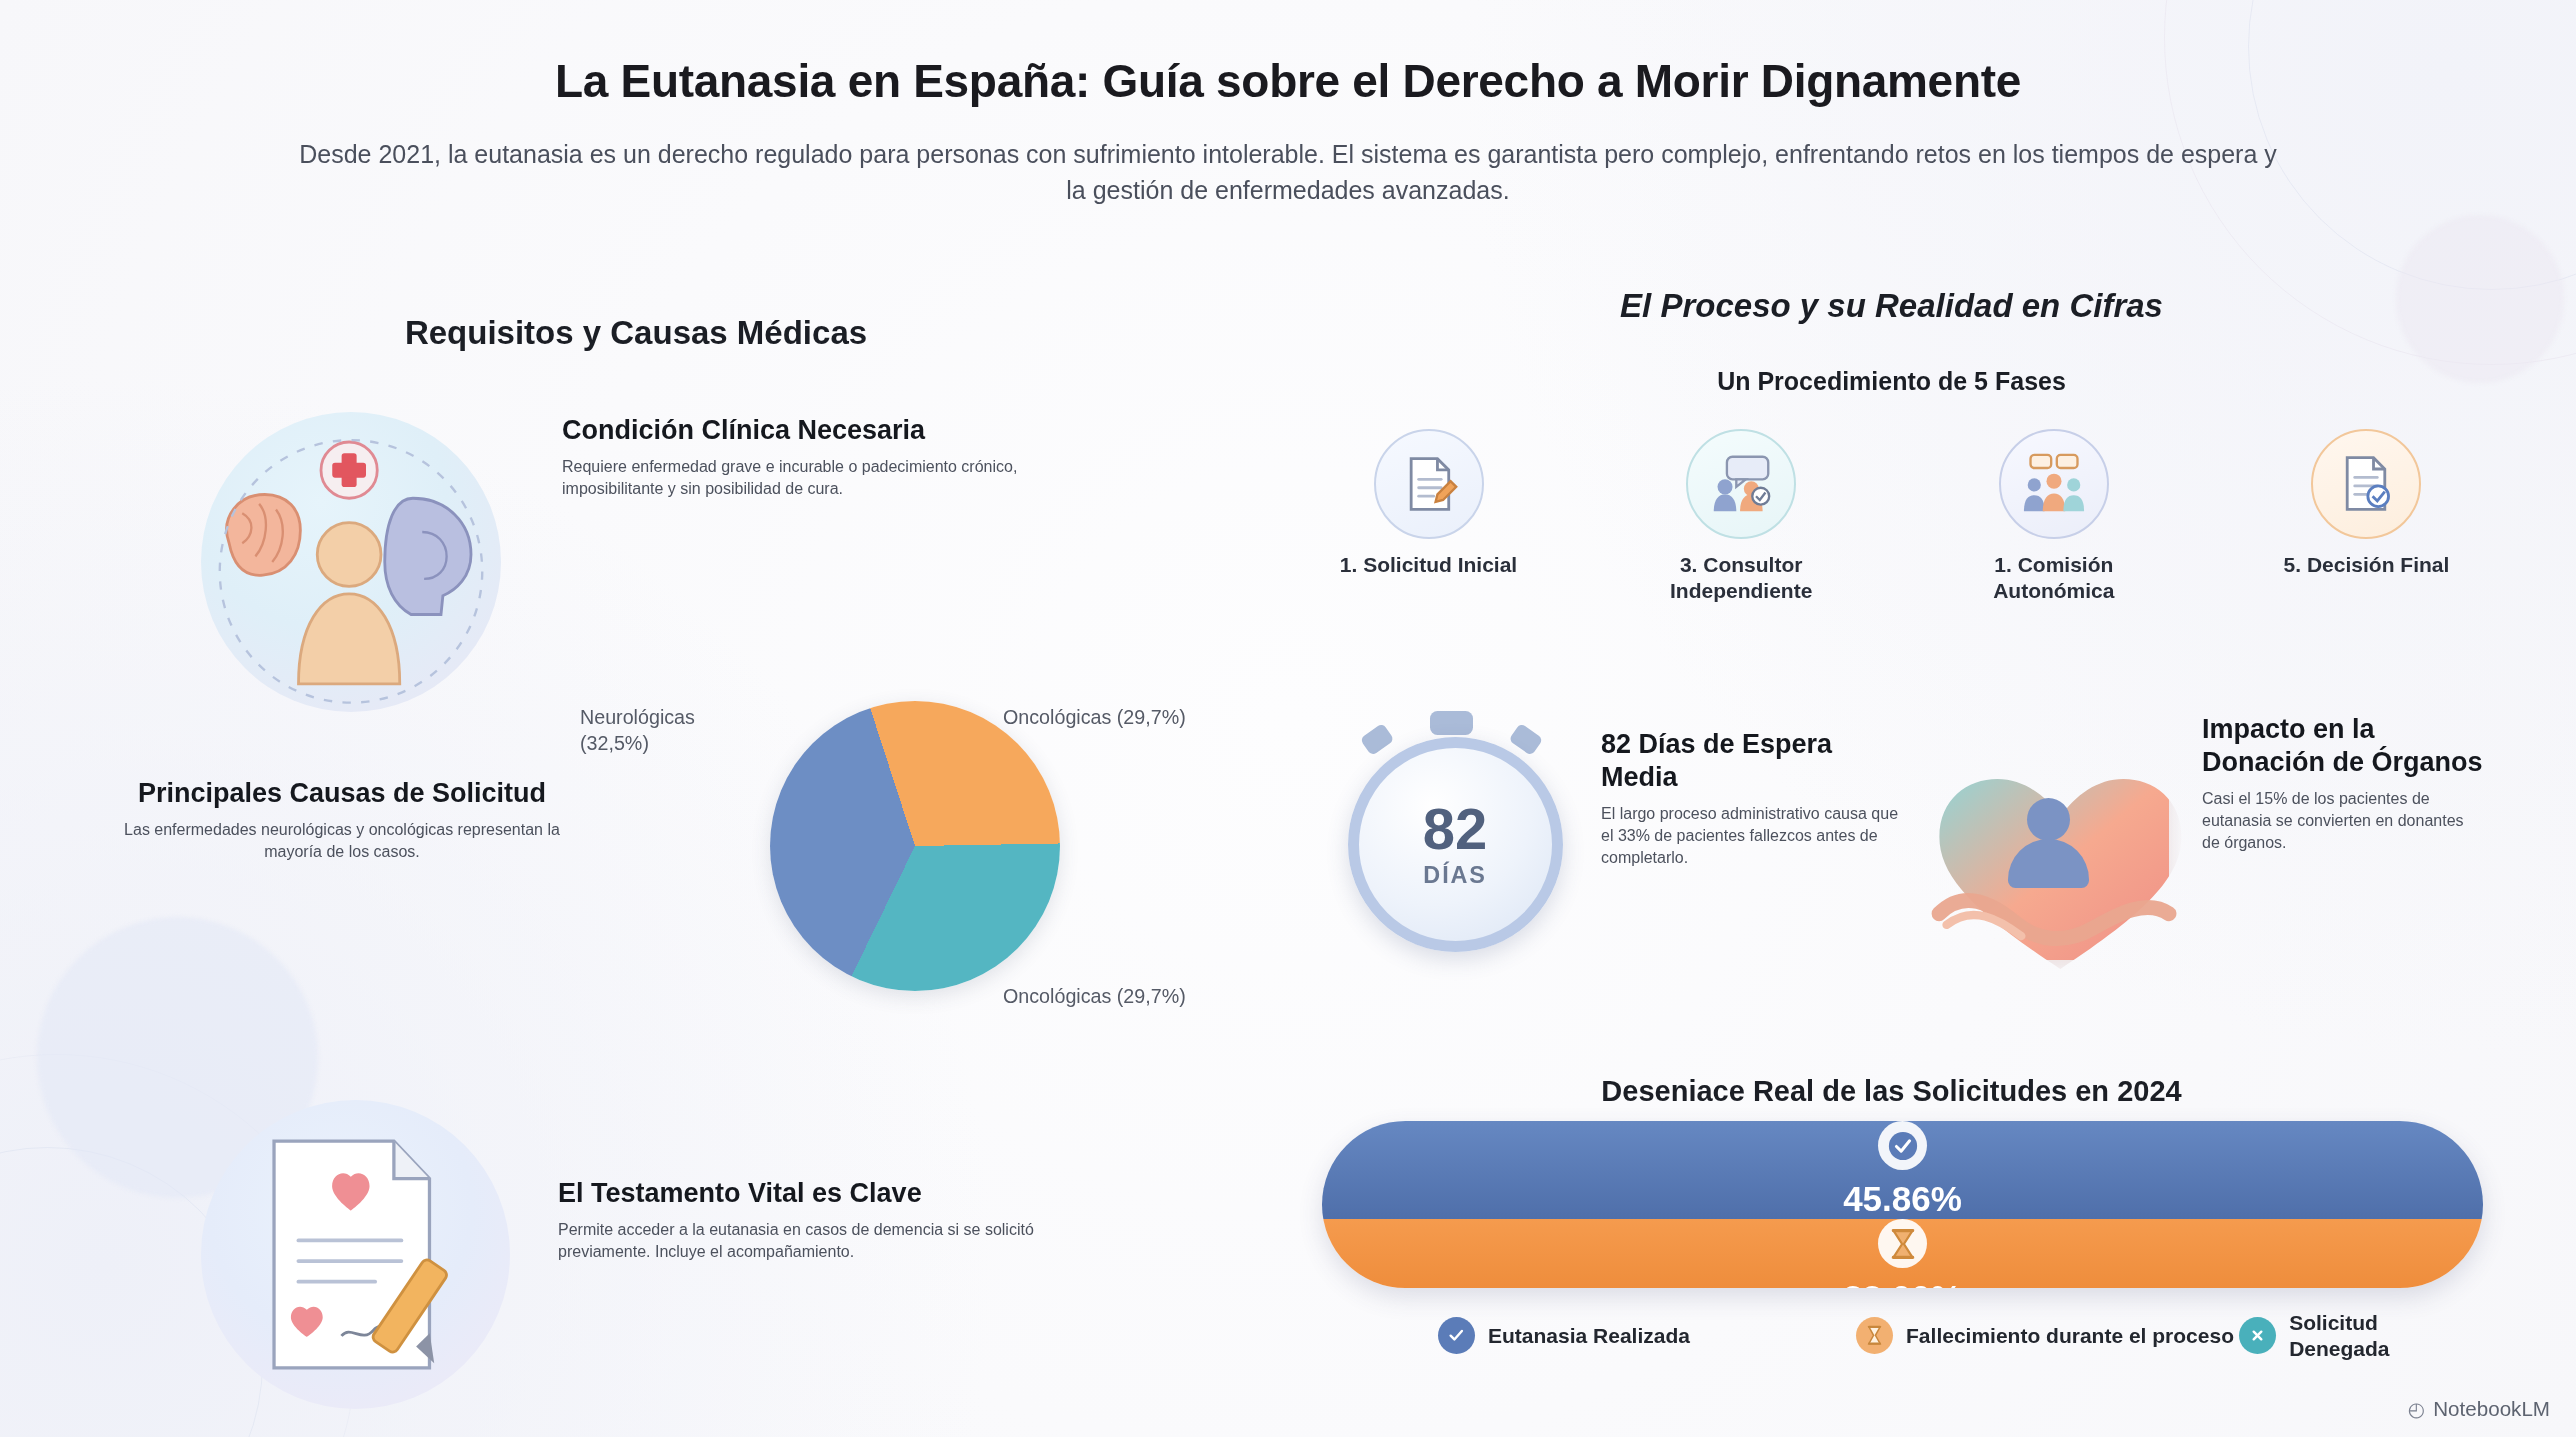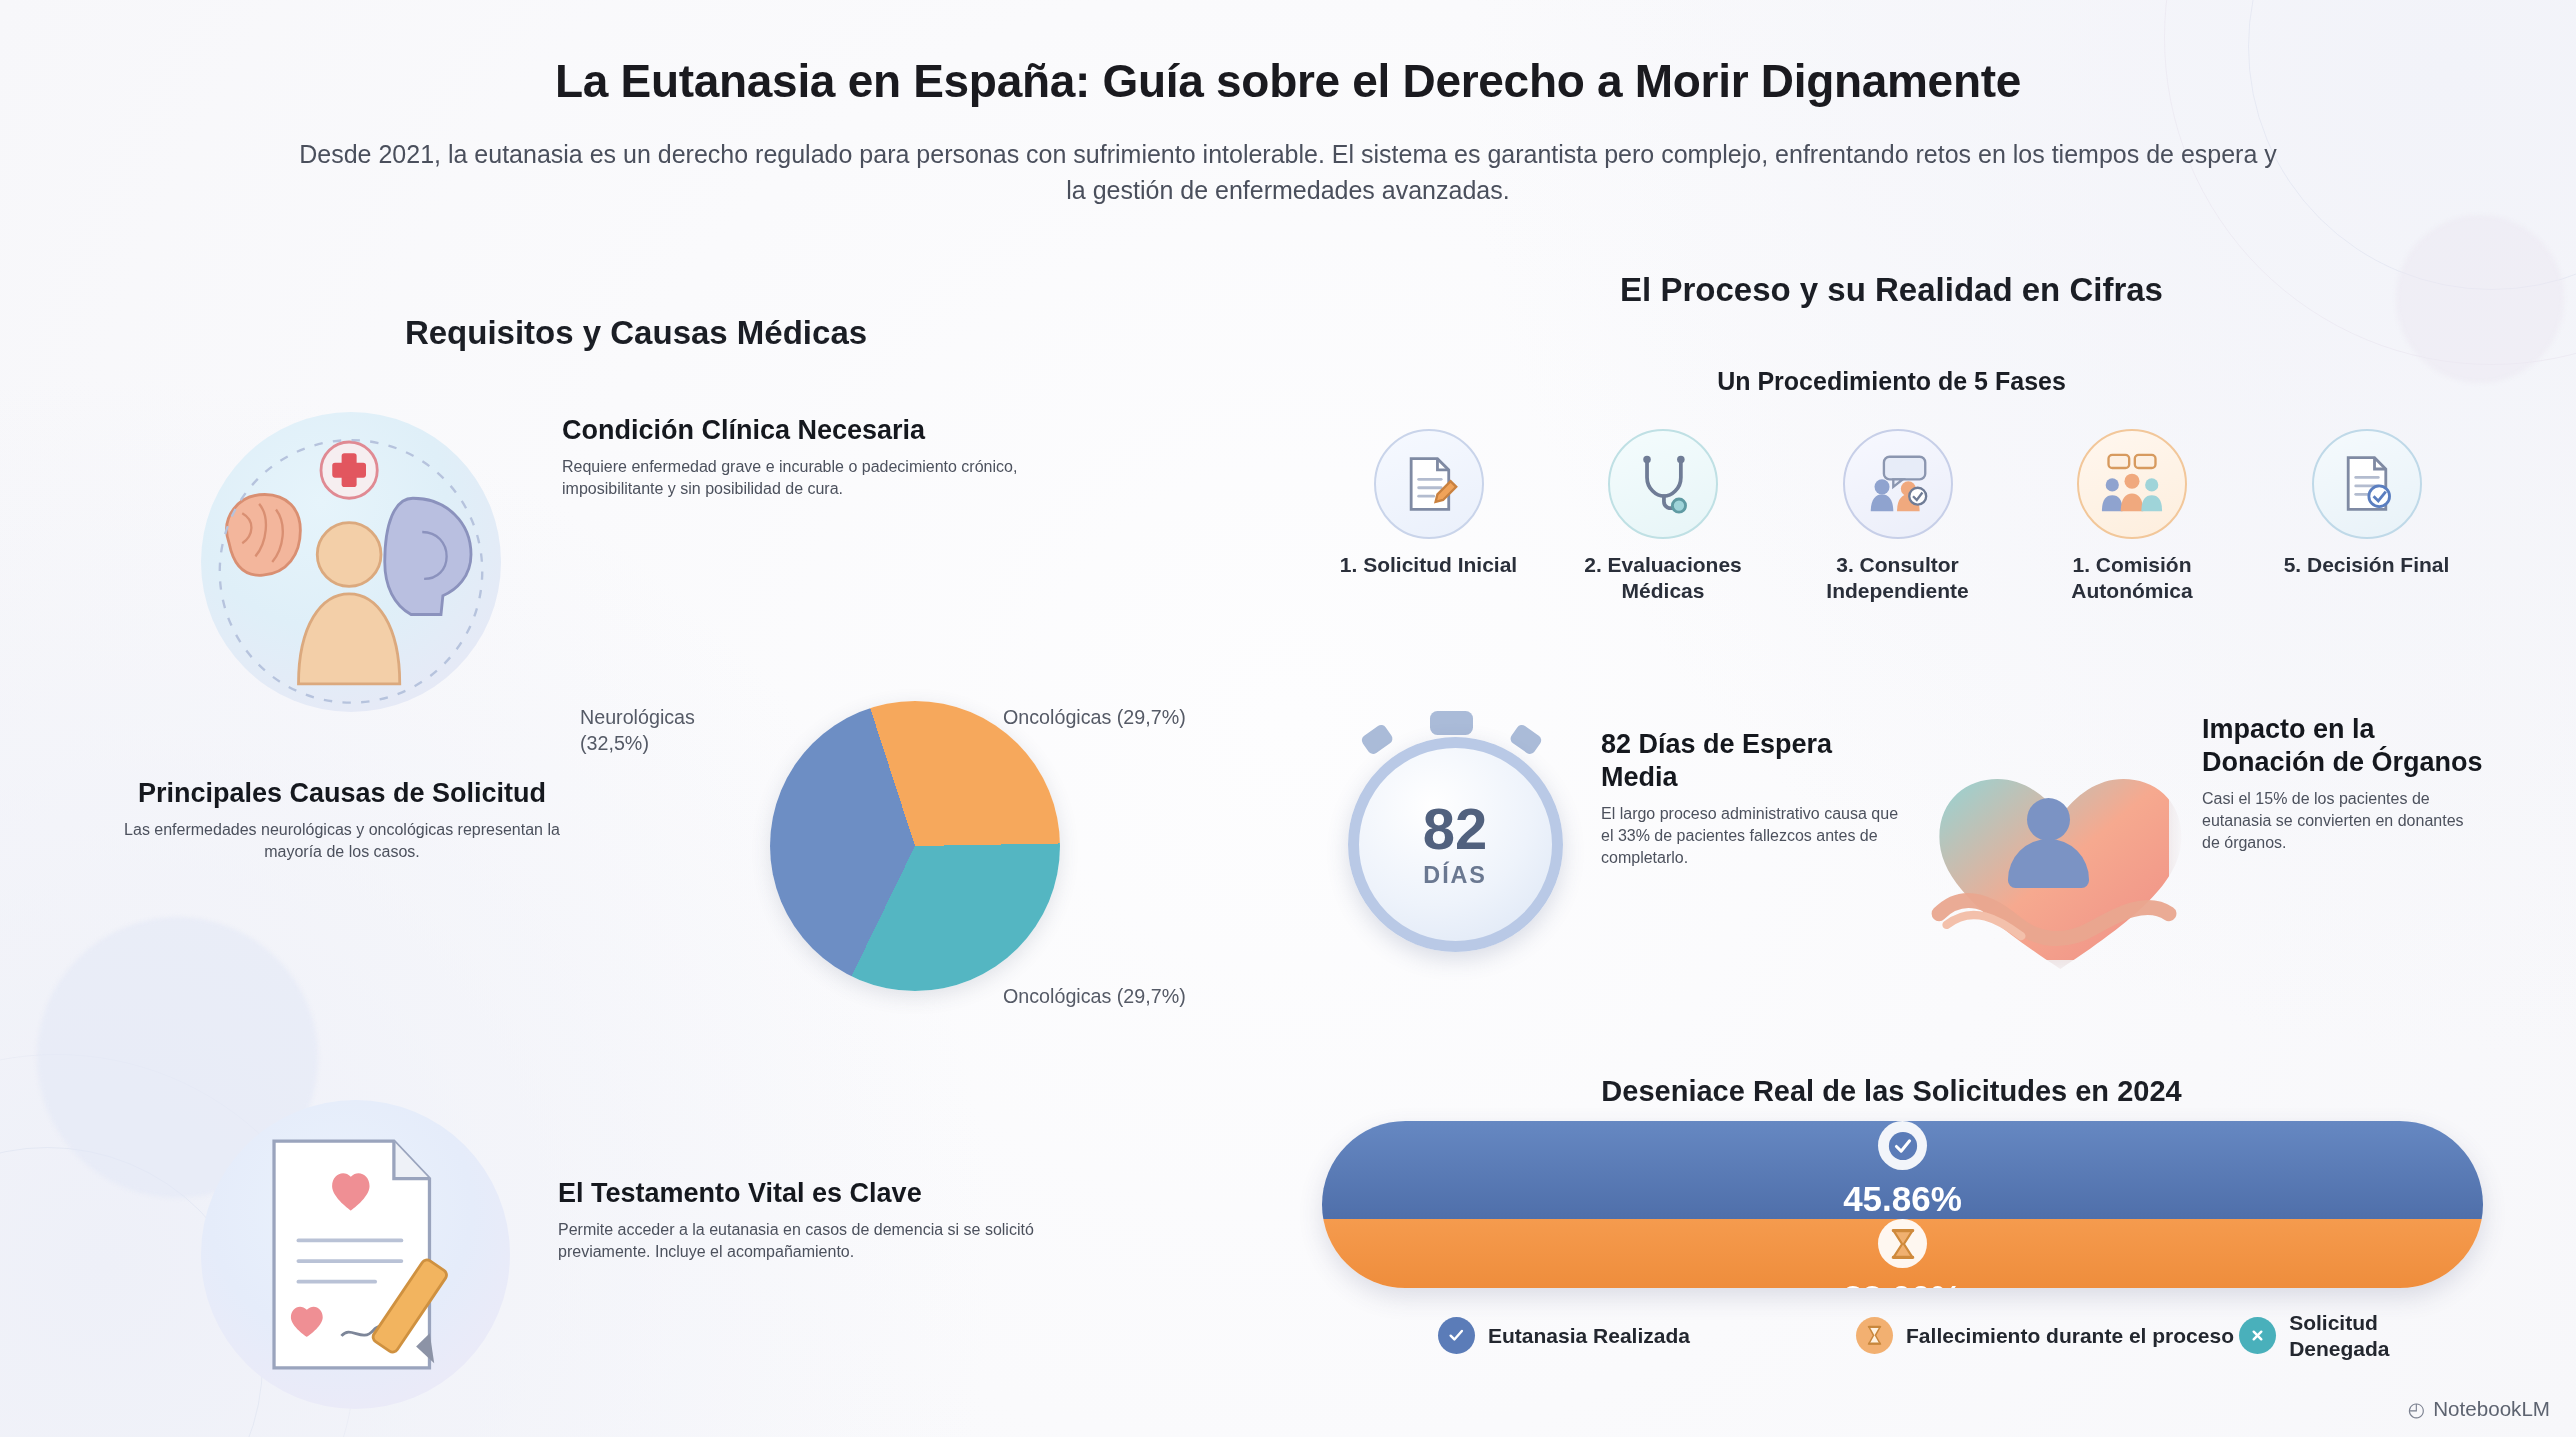--- a/index.html
+++ b/index.html
@@ -36,21 +36,21 @@
   .subtitle {
     position: absolute; left: 50%; transform: translateX(-50%); top: 137px;
     width: 1984px; text-align: center; font-size: 25px; color: #4a4f5c; line-height: 1.42;
   }
 
   .col-head {
     position: absolute; font-size: 33px; font-weight: bold; color: #1b1e25;
     text-align: center;
   }
   #left-head  { left: 112px;  top: 271px; width: 1048px; margin-top: 43px; }
-  #right-head { left: 1339px; top: 271px; width: 1105px; }
+  #right-head { left: 1339px; top: 287px; width: 1105px; font-style: italic; }
 
   .sub-head {
     position: absolute; font-size: 25px; font-weight: bold; color: #1b1e25; text-align: center;
   }
 
   
   .blk-title { font-size: 27px; font-weight: bold; color: #15181e; line-height: 1.22; }
   .blk-body  { font-size: 16px; color: #4c515d; line-height: 1.38; margin-top: 9.4px; }
 
   
@@ -266,32 +266,20 @@
             <line x1="22" y1="28" x2="46" y2="28"></line>
               <line x1="22" y1="37" x2="46" y2="37"></line>
               <line x1="22" y1="46" x2="38" y2="46"></line>
           </g>
           <path d="M42 44 L56 30 L62 36 L48 50 L40 52 Z" fill="#f0a35a" stroke="#c9813f" stroke-width="2.5"></path>
         </svg>
       </div>
       <div class="phase-label">1. Solicitud Inicial</div>
     </div>
 
-    <div class="phase">
-      <div class="phase-circle">
-        <svg width="62" height="62" viewBox="0 0 66 66">
-          <path d="M16 8 V26 C16 38 26 46 34 46 C42 46 52 38 52 26 V8" fill="none" stroke="#6f7c96" stroke-width="4" stroke-linecap="round"></path>
-          <circle cx="16" cy="7" r="4" fill="#6f7c96"></circle>
-            <circle cx="52" cy="7" r="4" fill="#6f7c96"></circle>
-          <path d="M34 46 V52 C34 58 40 60 46 58" fill="none" stroke="#6f7c96" stroke-width="4" stroke-linecap="round"></path>
-          <circle cx="50" cy="56" r="7" fill="#9fd4d9" stroke="#5f9aa2" stroke-width="3"></circle>
-        </svg>
-      </div>
-      <div class="phase-label">2. Evaluaciones Médicas</div>
-    </div>
 
     <div class="phase">
       <div class="phase-circle">
         <svg width="66" height="62" viewBox="0 0 70 66">
           <rect x="20" y="4" width="44" height="24" rx="6" fill="#e7ecf8" stroke="#8b96b0" stroke-width="2.5"></rect>
           <path d="M30 28 L30 36 L40 28 Z" fill="#e7ecf8" stroke="#8b96b0" stroke-width="2.5"></path>
           <circle cx="18" cy="36" r="8" fill="#8fa3cf"></circle>
           <path d="M6 62 C6 50 11 44 18 44 C25 44 30 50 30 62 Z" fill="#8fa3cf"></path>
           <circle cx="46" cy="38" r="8" fill="#f0a97e"></circle>
           <path d="M34 62 C34 50 39 44 46 44 C53 44 58 50 58 62 Z" fill="#f0a97e"></path>

